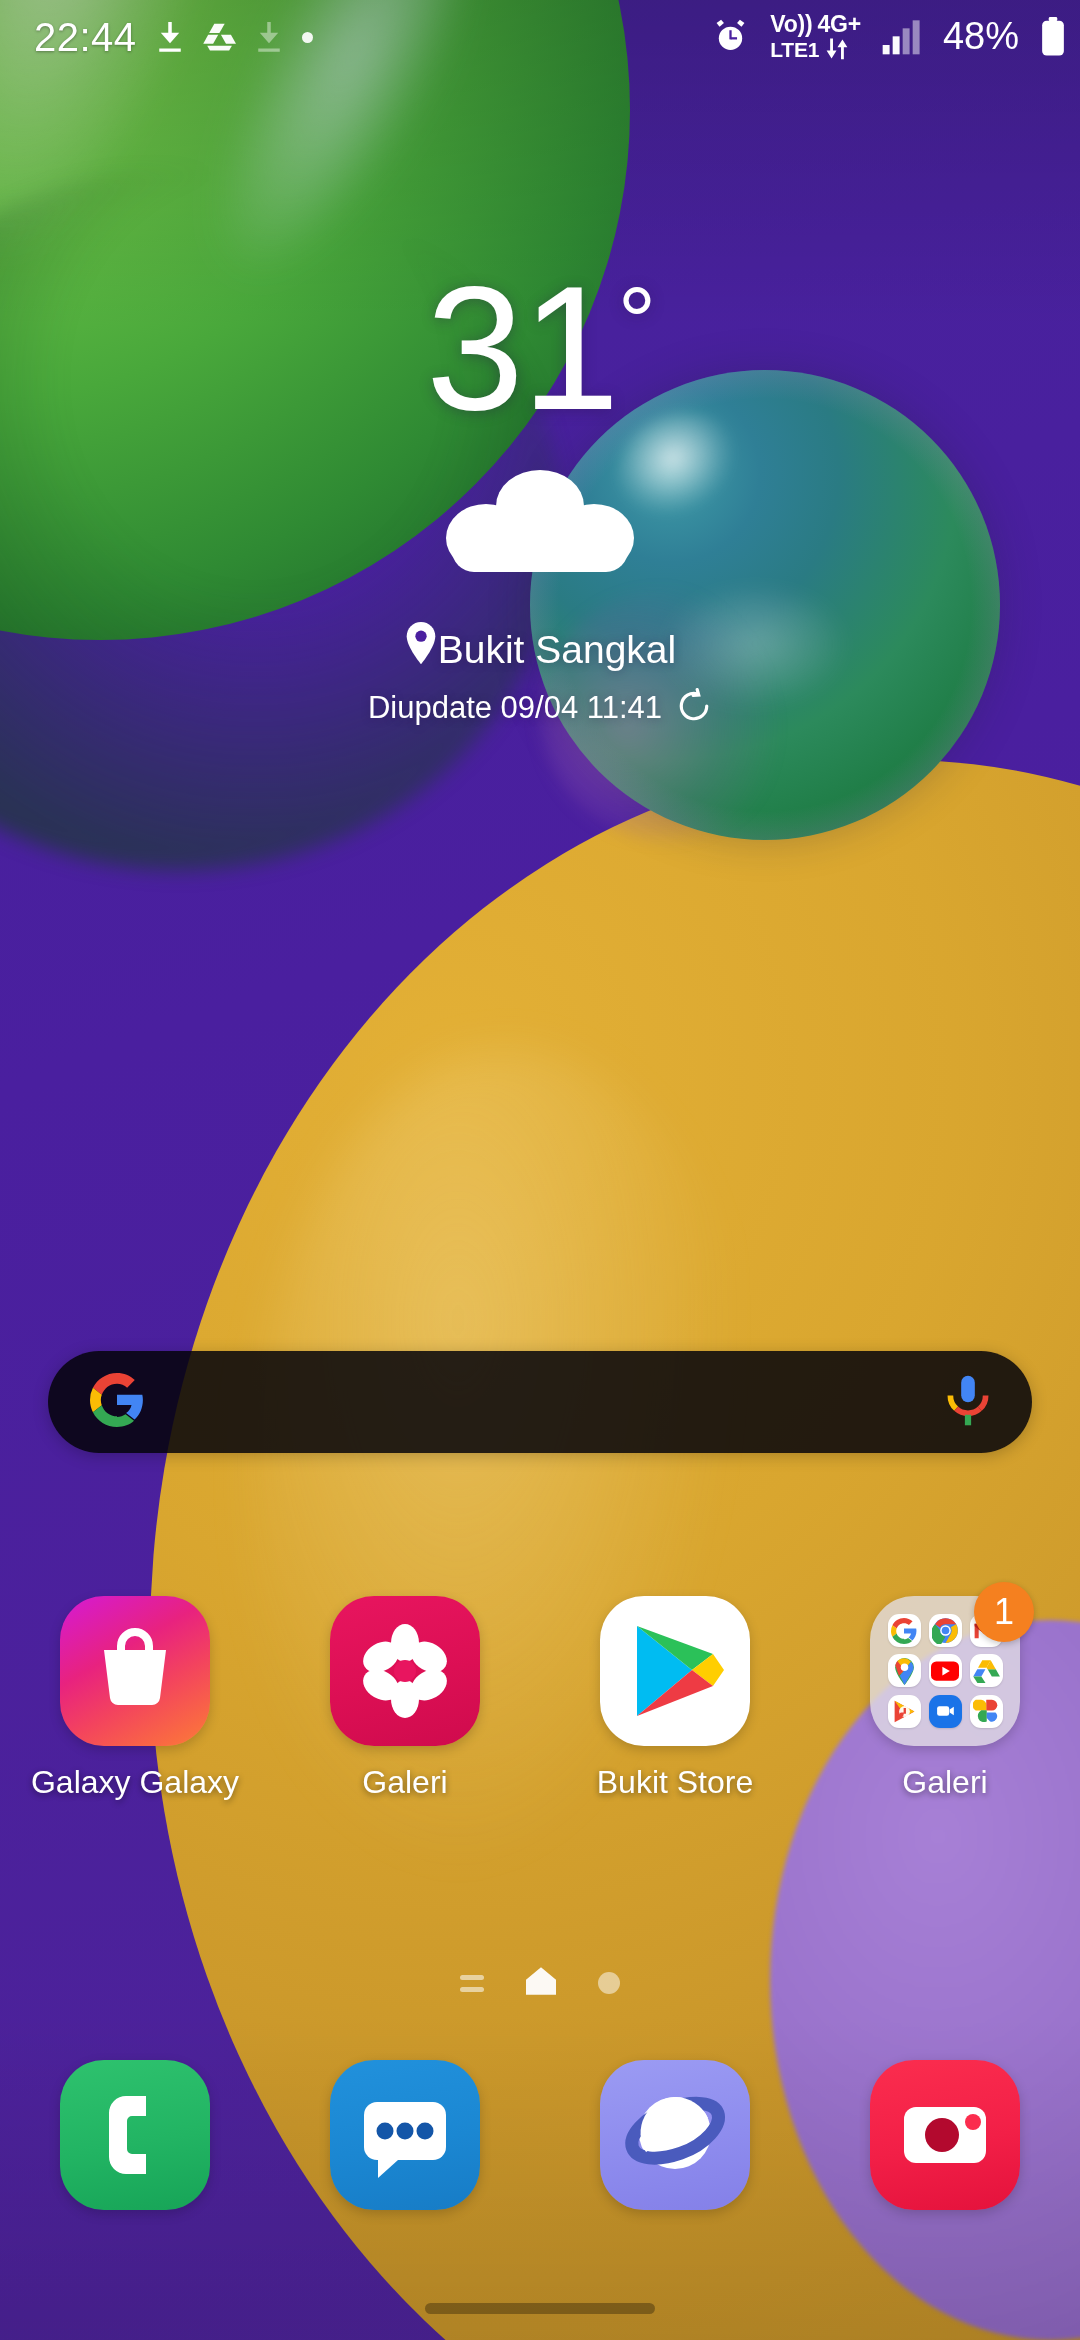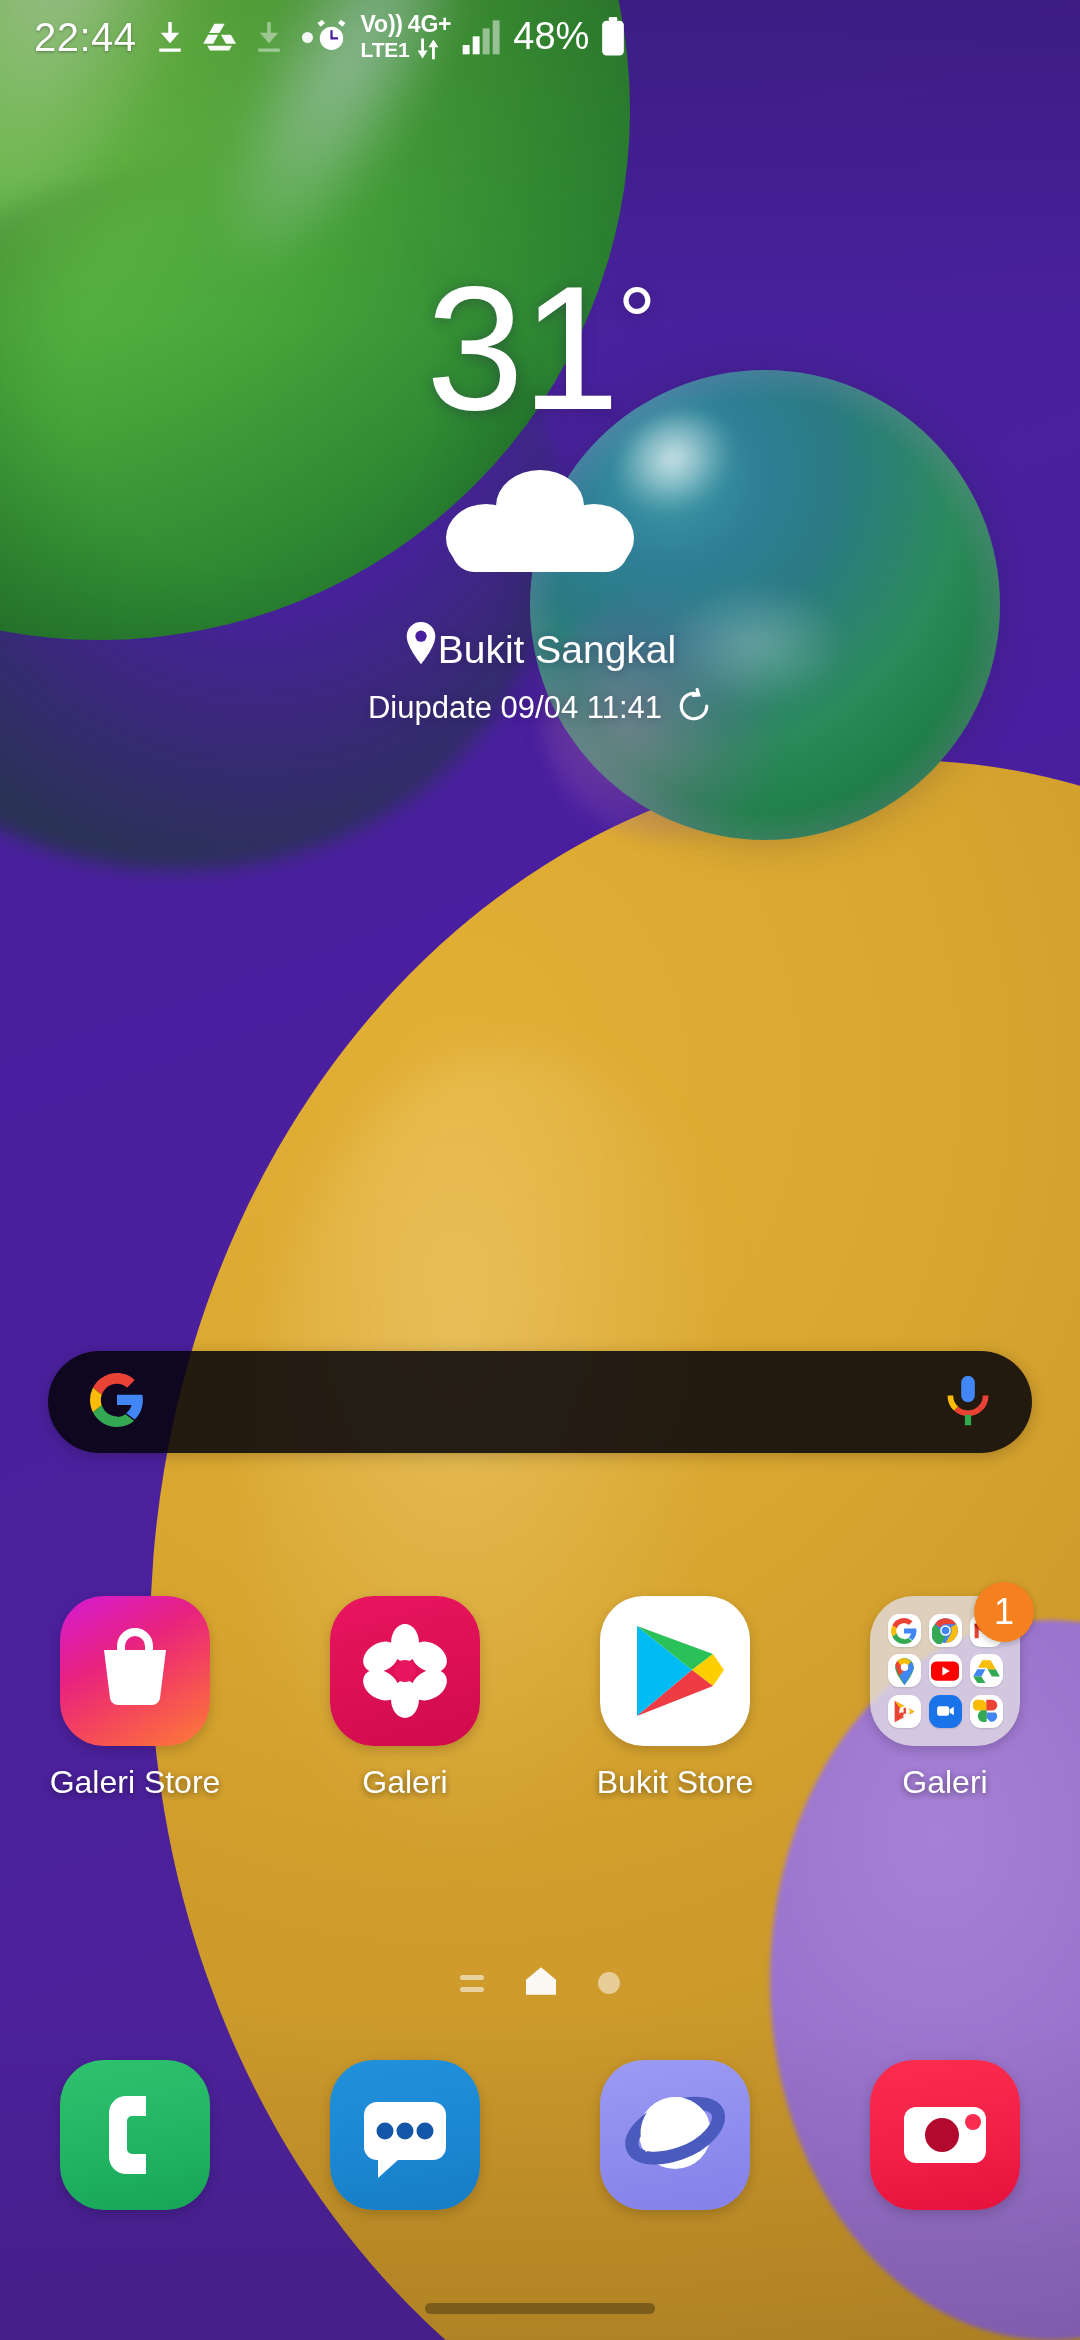--- a/index.html
+++ b/index.html
@@ -109,27 +109,27 @@
     width:560px; height:720px; border-radius:50%;
     background:radial-gradient(ellipse at 30% 30%, #a780d6 0%, #9b74cd 35%, #8f68c2 70%, #8058b4 100%);
     filter:blur(2px);
   }
 
   #scrim { position:absolute; inset:0; background:linear-gradient(180deg, rgba(0,0,0,.16) 0%, rgba(0,0,0,0) 14%, rgba(0,0,0,0) 86%, rgba(0,0,0,.10) 100%); }
 
   
   #status-bar {
     position:absolute; top:0; left:0; right:0; height:74px;
-    display:flex; align-items:center; justify-content:flex-start;
-    padding:0 26px 0 34px;
+    display:flex; align-items:center; justify-content:space-between;
+    padding:0 14px 0 34px;
     color:#fff; z-index:40;
   }
   .sb-left { display:flex; align-items:center; gap:18px; }
   .sb-clock { font-size:40px; font-weight:400; letter-spacing:.5px; text-shadow:0 1px 3px rgba(0,0,0,.35); }
-  .sb-right { display:flex; align-items:center; gap:11px; }
+  .sb-right { display:flex; align-items:center; gap:21px; }
 
   .ic { display:block; }
   .dl-dim { opacity:.42; }
   .sb-dot { width:11px; height:11px; border-radius:50%; background:#fff; opacity:.92; }
 
   .net-stack { display:flex; flex-direction:column; align-items:flex-start; line-height:1.02; }
   .net-row { display:flex; align-items:flex-end; gap:5px; }
   .net-t1 { font-size:23px; font-weight:700; letter-spacing:-.2px; }
   .net-t2 { font-size:21px; font-weight:700; letter-spacing:-.2px; }
 
@@ -371,21 +371,21 @@
 
   <div class="app-cell">
     <div class="icon-box">
       <div class="squircle gs-bg">
         <svg width="150" height="150" viewBox="0 0 150 150">
           <path d="M44 54 h62 l-6 48 a8 8 0 0 1 -8 7 H58 a8 8 0 0 1 -8 -7 Z" fill="#fff"></path>
           <path d="M61 56 v-6 a14 14 0 0 1 28 0 v6" fill="none" stroke="#fff" stroke-width="8" stroke-linecap="round"></path>
         </svg>
       </div>
     </div>
-    <div class="app-label">Galeri Store</div>
+    <div class="app-label">Galaxy Galaxy</div>
   </div>
 
   <div class="app-cell">
     <div class="icon-box">
       <div class="squircle gal-bg">
         <svg width="150" height="150" viewBox="0 0 150 150">
           <g fill="#fff">
             <ellipse cx="75" cy="47" rx="14" ry="19"></ellipse>
             <ellipse cx="75" cy="103" rx="14" ry="19"></ellipse>
             <ellipse cx="51" cy="61" rx="19" ry="14" transform="rotate(-30 51 61)"></ellipse>

